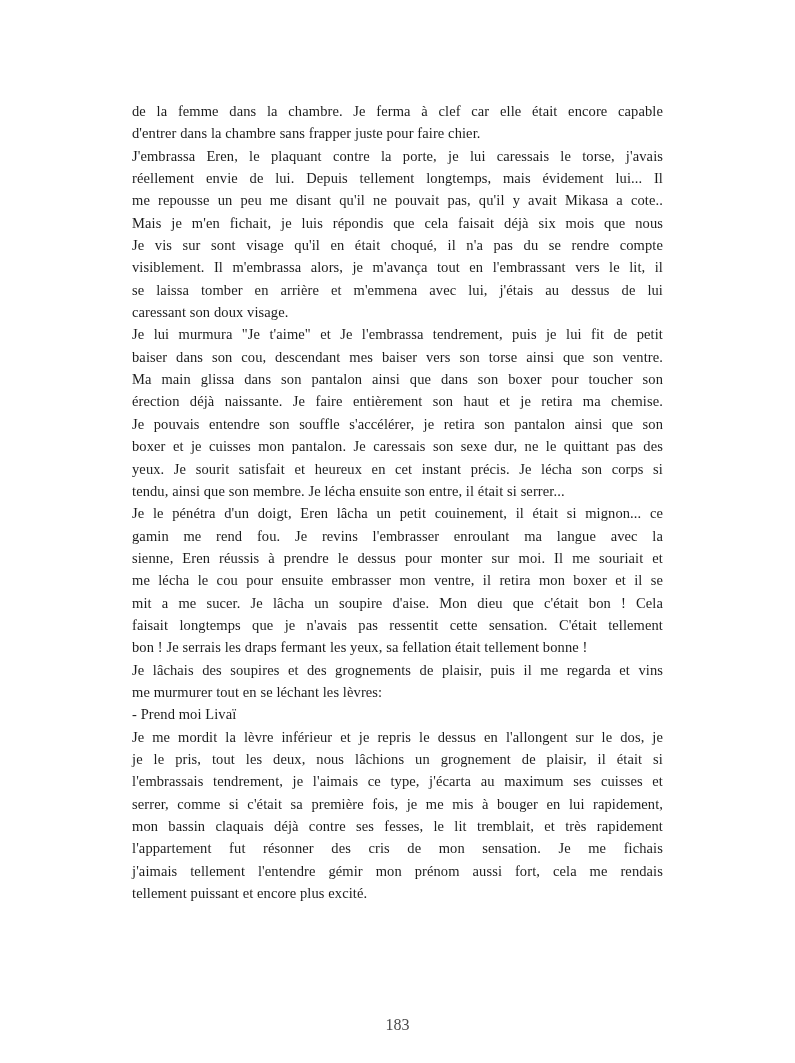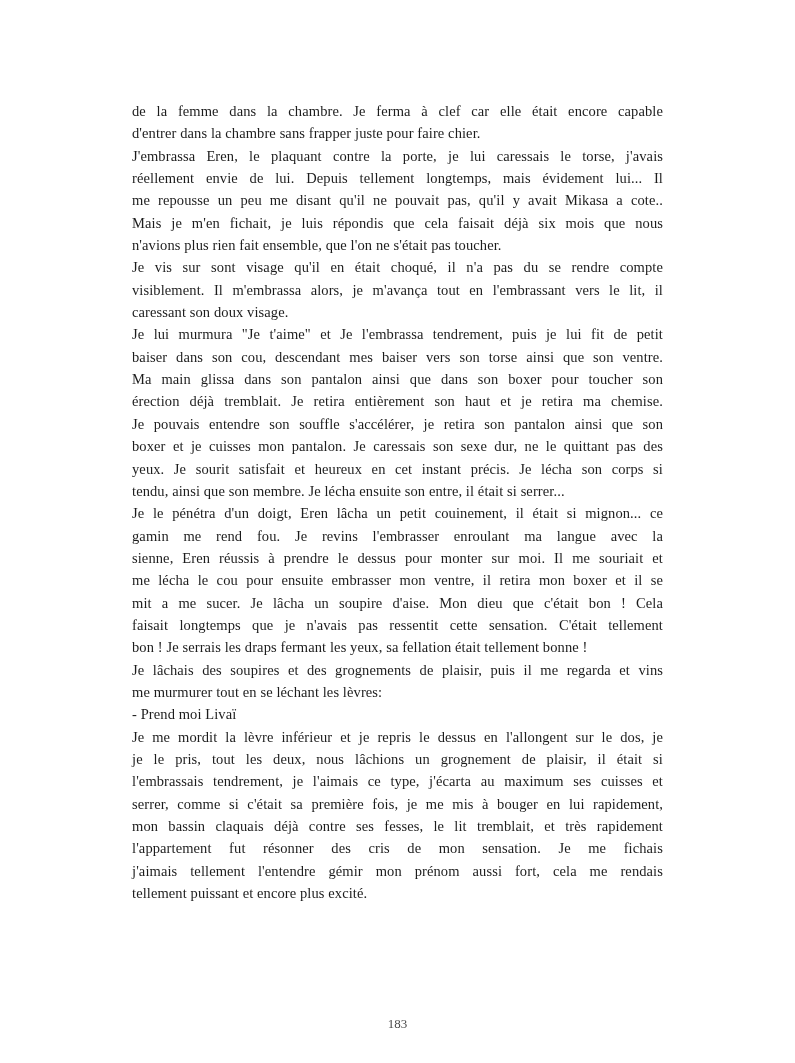--- a/index.html
+++ b/index.html
@@ -33,50 +33,50 @@
   }
   .line.short {
     text-align-last: left;
   }
   .page-number {
     position: absolute;
     top: 1016px;
     left: 0;
     width: 795px;
     text-align: center;
-    font-size: 13px;
+    font-size: 16px;
     color: #4a4a4a;
   }
 </style>
 </head>
 <body>
 
 <main class="page">
   <section class="text-block">
       <div class="paragraph">
         <div class="line">de la femme dans la chambre. Je ferma à clef car elle était encore capable</div>
         <div class="line short">d'entrer dans la chambre sans frapper juste pour faire chier.</div>
       </div>
       <div class="paragraph">
         <div class="line">J'embrassa Eren, le plaquant contre la porte, je lui caressais le torse, j'avais</div>
         <div class="line">réellement envie de lui. Depuis tellement longtemps, mais évidement lui... Il</div>
         <div class="line">me repousse un peu me disant qu'il ne pouvait pas, qu'il y avait Mikasa a cote..</div>
         <div class="line">Mais je m'en fichait, je luis répondis que cela faisait déjà six mois que nous</div>
-        <div class="line short">n'avions plus rien fait ensemble, que l'on ne s'était pas toucher.</div>
       </div>
       <div class="paragraph">
         <div class="line">Je vis sur sont visage qu'il en était choqué, il n'a pas du se rendre compte</div>
         <div class="line">visiblement. Il m'embrassa alors, je m'avança tout en l'embrassant vers le lit, il</div>
+        <div class="line">se laissa tomber en arrière et m'emmena avec lui, j'étais au dessus de lui</div>
         <div class="line short">caressant son doux visage.</div>
       </div>
       <div class="paragraph">
         <div class="line">Je lui murmura "Je t'aime" et Je l'embrassa tendrement, puis je lui fit de petit</div>
         <div class="line">baiser dans son cou, descendant mes baiser vers son torse ainsi que son ventre.</div>
         <div class="line">Ma main glissa dans son pantalon ainsi que dans son boxer pour toucher son</div>
-        <div class="line">érection déjà tremblait. Je retira entièrement son haut et je retira ma chemise.</div>
+        <div class="line">érection déjà naissante. Je faire entièrement son haut et je retira ma chemise.</div>
         <div class="line">Je pouvais entendre son souffle s'accélérer, je retira son pantalon ainsi que son</div>
         <div class="line">boxer et je cuisses mon pantalon. Je caressais son sexe dur, ne le quittant pas des</div>
         <div class="line">yeux. Je sourit satisfait et heureux en cet instant précis. Je lécha son corps si</div>
         <div class="line short">tendu, ainsi que son membre. Je lécha ensuite son entre, il était si serrer...</div>
       </div>
       <div class="paragraph">
         <div class="line">Je le pénétra d'un doigt, Eren lâcha un petit couinement, il était si mignon... ce</div>
         <div class="line">gamin me rend fou. Je revins l'embrasser enroulant ma langue avec la</div>
         <div class="line">sienne, Eren réussis à prendre le dessus pour monter sur moi. Il me souriait et</div>
         <div class="line">me lécha le cou pour ensuite embrasser mon ventre, il retira mon boxer et il se</div>

